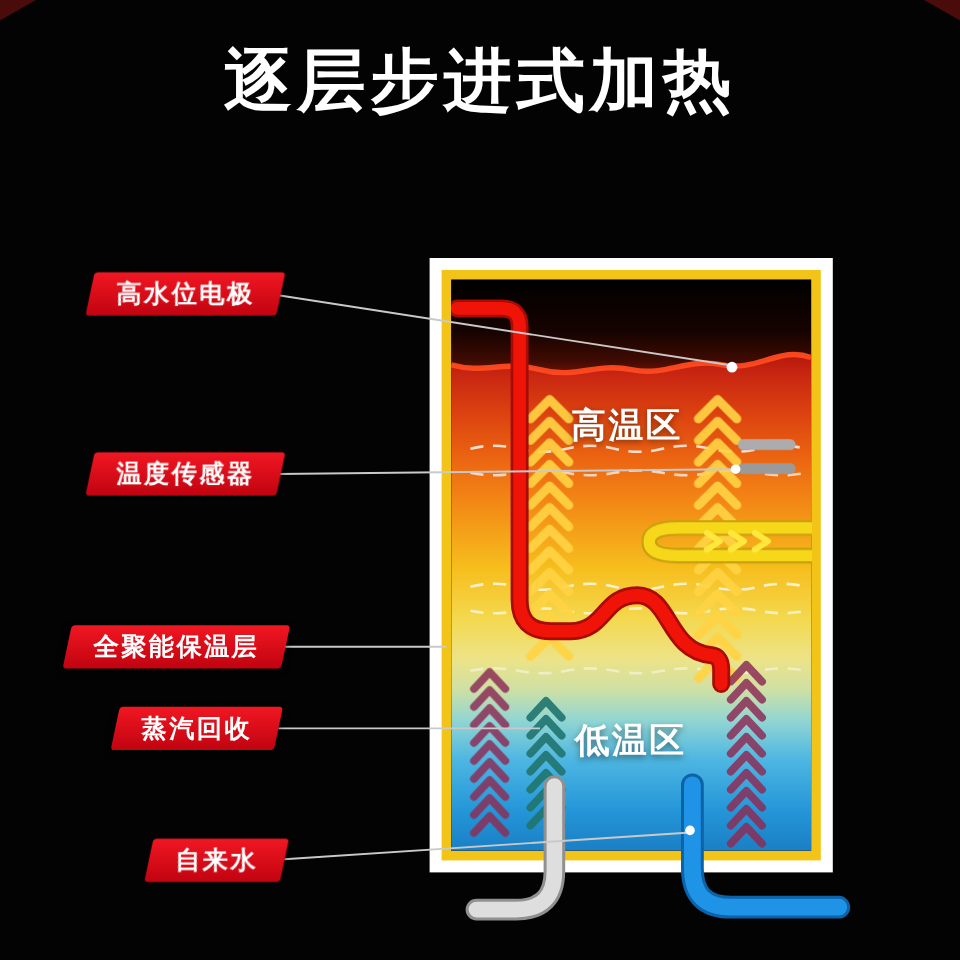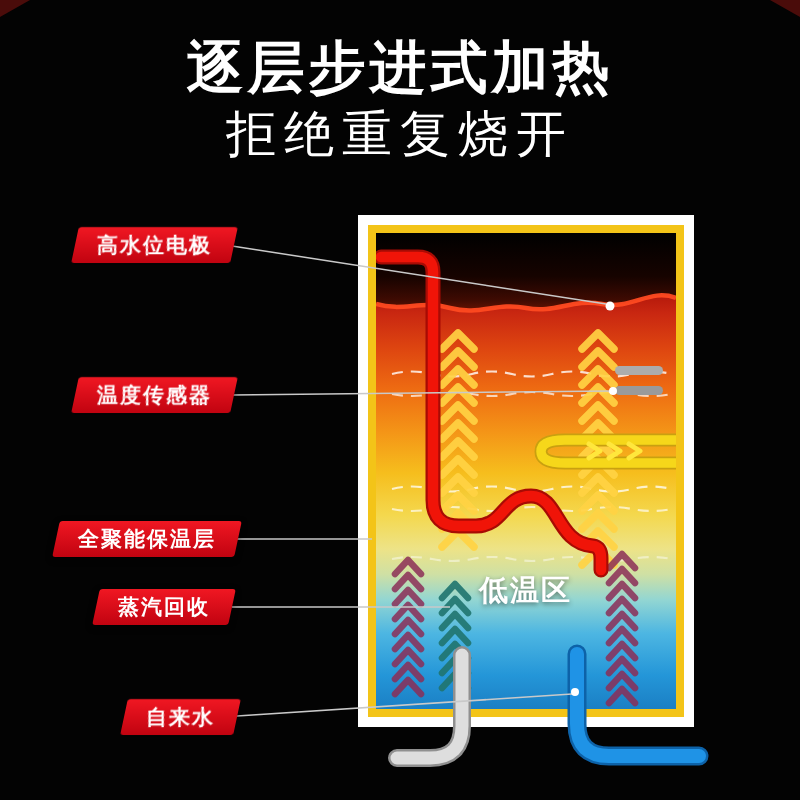--- a/index.html
+++ b/index.html
@@ -14,42 +14,41 @@
   .corner.tr{right:0;top:0;border-top:17px solid #4a0c0a;border-left:30px solid transparent;}
   .tank-outer{position:absolute;left:358px;top:215px;width:336px;height:512px;
          background:#fff;box-sizing:border-box;padding:10px;}
   .tank-yellow{width:100%;height:100%;background:#F3C418;box-sizing:border-box;padding:8px;}
   .tank-core{width:100%;height:100%;background:#120302;}
   svg.overlay{position:absolute;left:0;top:0;}
   .zone{position:absolute;color:#fff;font-size:29px;font-weight:700;letter-spacing:2px;
         text-shadow:0 2px 5px rgba(0,0,0,.45);white-space:nowrap;}
   #zone-high{left:476px;top:335px;}
   #zone-mid{left:472px;top:463px;}
-  #zone-low{left:479px;top:571px;}
+  #zone-low{left:479px;top:598px;}
   .callout{position:absolute;height:36px;line-height:36px;border-radius:3px;padding:0 22px;
         background:linear-gradient(180deg,#F01722,#C10310);transform:skewX(-12deg);
         box-shadow:0 2px 6px rgba(0,0,0,.55);white-space:nowrap;}
   .callout span{display:inline-block;transform:skewX(12deg);color:#fff;
         font-size:21px;font-weight:700;letter-spacing:2px;}
   #callout-1{top:227px;right:566px;}
   #callout-2{top:377px;right:566px;}
   #callout-3{top:521px;right:562px;}
   #callout-4{top:589px;right:568px;}
   #callout-5{top:699px;right:563px;}
 </style>
 </head>
 <body>
 
 <div class="stage">
 
   <div class="corner tl"></div>
   <div class="corner tr"></div>
 
   <div class="title">逐层步进式加热</div>
-  <div class="subtitle">拒绝重复烧开</div>
 
   <div class="tank-outer">
     <div class="tank-yellow">
       <div class="tank-core"></div>
     </div>
   </div>
 
   <svg class="overlay" width="800" height="800" viewBox="0 0 800 800">
     <defs>
       <clipPath id="tankClip">
@@ -195,20 +194,21 @@
       <line x1="232" y1="607" x2="450" y2="607"></line>
       <line x1="237" y1="716" x2="572" y2="694"></line>
     </g>
     <g fill="#FFFFFF">
       <circle cx="610" cy="306" r="4.5"></circle>
       <circle cx="613" cy="391" r="4"></circle>
       <circle cx="575" cy="692" r="4"></circle>
     </g>
   </svg>
 
+  <div class="zone" id="zone-high">高温区</div>
   <div class="zone" id="zone-low">低温区</div>
 
   <div class="callout" id="callout-1">
     <span>高水位电极</span>
   </div>
   <div class="callout" id="callout-2">
     <span>温度传感器</span>
   </div>
   <div class="callout" id="callout-3">
     <span>全聚能保温层</span>

